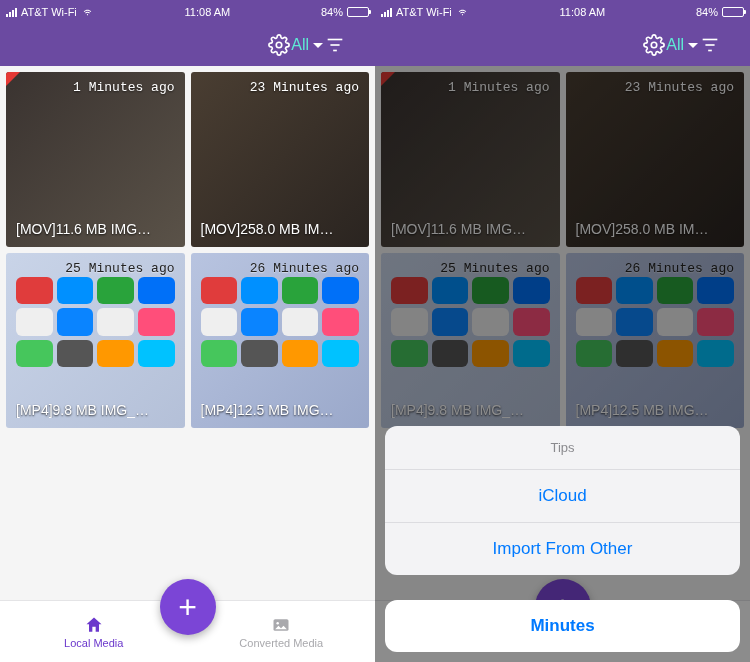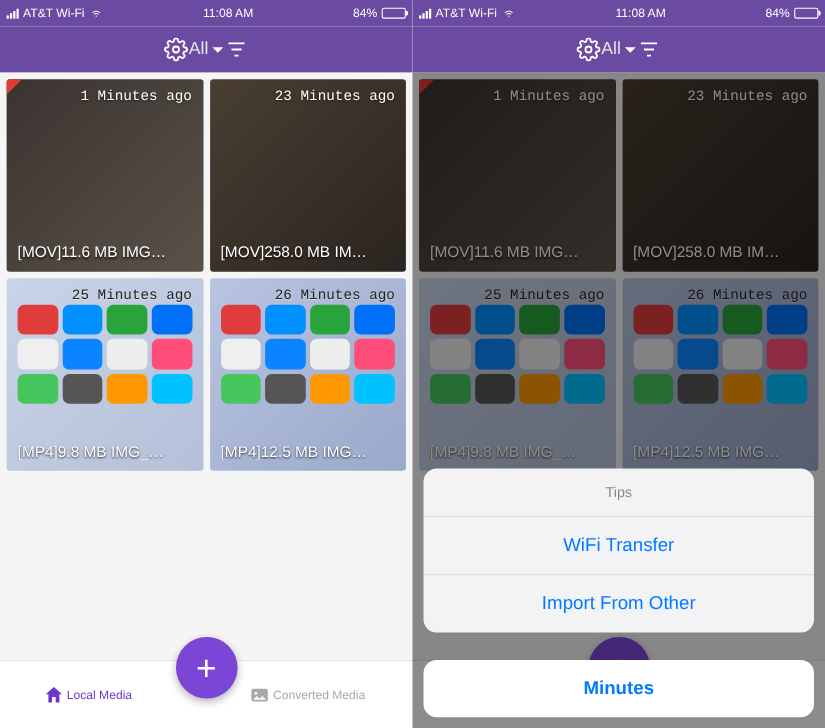--- a/index.html
+++ b/index.html
@@ -7,40 +7,40 @@
 .phone { width: 375px; height: 662px; position: relative; background: #f5f5f5; display: flex; flex-direction: column; }
 .status-bar { height: 20px; background: #6b4aa1; color: #fff; display: flex; align-items: center; justify-content: space-between; padding: 12px 6px; font-size: 11px; }
 .status-left { display: flex; align-items: center; gap: 4px; }
 .status-right { display: flex; align-items: center; gap: 4px; }
 .battery { width: 22px; height: 10px; border: 1px solid #fff; border-radius: 2px; position: relative; display: inline-block; }
 .battery::after { content: ""; position: absolute; right: -3px; top: 2px; width: 2px; height: 4px; background: #fff; border-radius: 0 1px 1px 0; }
 .battery-fill { background: #fff; height: 100%; width: 84%; }
 .signal-bars { display: flex; align-items: flex-end; gap: 1px; height: 10px; }
 .signal-bars span { width: 2px; background: #fff; }
 .signal-bars span:nth-child(1){height:3px;} .signal-bars span:nth-child(2){height:5px;} .signal-bars span:nth-child(3){height:7px;} .signal-bars span:nth-child(4){height:9px;}
-.header { height: 42px; background: #6b4aa1; color: #e5e5e5; display: flex; align-items: center; justify-content: center; padding: 0 28px; }
+.header { height: 42px; background: #6b4aa1; color: #5eead4; display: flex; align-items: center; justify-content: flex-end; padding: 0 28px; }
 .header-center { display: flex; align-items: center; gap: 4px; font-size: 16px; }
 .icon-btn { width: 24px; height: 24px; display: flex; align-items: center; justify-content: center; }
 .grid { flex: 1; background: #f5f5f5; display: grid; grid-template-columns: 1fr 1fr; grid-template-rows: 175px 175px; gap: 6px; padding: 6px; align-content: start; }
 .media-item { position: relative; border-radius: 3px; overflow: hidden; background: #3a332e; }
 .media-item.m1 { background: linear-gradient(135deg, #3a3330 0%, #5a5248 100%); }
 .media-item.m2 { background: linear-gradient(135deg, #4a3e32 0%, #2a2420 100%); }
 .media-item.m3 { background: linear-gradient(135deg, #c9d4e8 0%, #b4c0d8 100%); }
 .media-item.m4 { background: linear-gradient(135deg, #b8c4e0 0%, #9aa8ca 100%); }
 .red-corner { position: absolute; top: 0; left: 0; width: 0; height: 0; border-top: 14px solid #e53935; border-right: 14px solid transparent; }
 .media-time { position: absolute; top: 8px; right: 10px; color: #fff; font-size: 13px; text-shadow: 0 1px 2px rgba(0,0,0,0.6); font-family: Liberation Mono, monospace; }
 .media-label { position: absolute; bottom: 10px; left: 10px; right: 8px; color: #fff; font-size: 14px; text-shadow: 0 1px 2px rgba(0,0,0,0.8); white-space: nowrap; overflow: hidden; text-overflow: ellipsis; }
 .media-item.m3 .media-time, .media-item.m4 .media-time { color: #222; text-shadow: 0 1px 1px rgba(255,255,255,.5); }
 .app-icons { position: absolute; inset: 24px 10px 30px 10px; display: grid; grid-template-columns: repeat(4,1fr); grid-template-rows: repeat(4,1fr); gap: 4px; }
 .app-icons span { border-radius: 6px; background: rgba(255,255,255,.8); }
 .app-icons span:nth-child(1){background:#e03c3c;} .app-icons span:nth-child(2){background:#0090ff;} .app-icons span:nth-child(3){background:#29a33b;} .app-icons span:nth-child(4){background:#0070f8;}
 .app-icons span:nth-child(5){background:#efefef;} .app-icons span:nth-child(6){background:#0a84ff;} .app-icons span:nth-child(7){background:#eee;} .app-icons span:nth-child(8){background:#ff4e7a;}
 .app-icons span:nth-child(9){background:#46c65c;} .app-icons span:nth-child(10){background:#555;} .app-icons span:nth-child(11){background:#ff9800;} .app-icons span:nth-child(12){background:#00c2ff;}
 .tab-bar { height: 62px; background: #fff; border-top: 1px solid #e4e4e6; display: flex; align-items: center; justify-content: space-around; position: relative; }
-.tab-item { display: flex; align-items: center; gap: 2px; font-size: 11px; width: 110px; }
+.tab-item { display: flex; flex-direction: column; align-items: center; gap: 2px; font-size: 11px; width: 110px; }
 .tab-item.active { color: #6b38cc; }
 .tab-item.inactive { color: #a9a9ad; }
 .fab { position: absolute; left: 50%; top: -22px; transform: translateX(-50%); width: 56px; height: 56px; border-radius: 50%; background: #7b45d6; display: flex; align-items: center; justify-content: center; color: #fff; font-size: 32px; box-shadow: 0 3px 8px rgba(0,0,0,.3); }
 .dimmed { filter: brightness(.55); }
 .sheet-wrap { position: absolute; left: 10px; right: 10px; bottom: 10px; display: flex; flex-direction: column; gap: 25px; }
 .sheet { background: rgba(248,248,250,.96); border-radius: 12px; overflow: hidden; }
 .sheet-title { text-align: center; padding: 14px; color: #8a8a8e; font-size: 13px; border-bottom: 1px solid #dcdce0; }
 .sheet-opt { text-align: center; padding: 16px 8px; color: #007aff; font-size: 17px; border-bottom: 1px solid #dcdce0; }
 .sheet-opt:last-child { border-bottom: none; }
 .sheet-cancel { background: #fff; border-radius: 12px; text-align: center; padding: 16px; color: #007aff; font-size: 17px; font-weight: 600; }
@@ -272,19 +272,19 @@
               <path d="M5 17l4-4 3 3 3-3 4 4z" fill="#fff"></path>
             </svg>
           <span>Converted Media</span>
         </div>
       </div>
     </div>
 
     <div class="sheet-wrap">
       <div class="sheet">
         <div class="sheet-title">Tips</div>
-        <div class="sheet-opt">WiFi Transfer</div>
+        <div class="sheet-opt">iCloud</div>
         <div class="sheet-opt">Import From Other</div>
       </div>
       <div class="sheet-cancel">Minutes</div>
     </div>
   </div>
 </div>
 
 </body></html>

